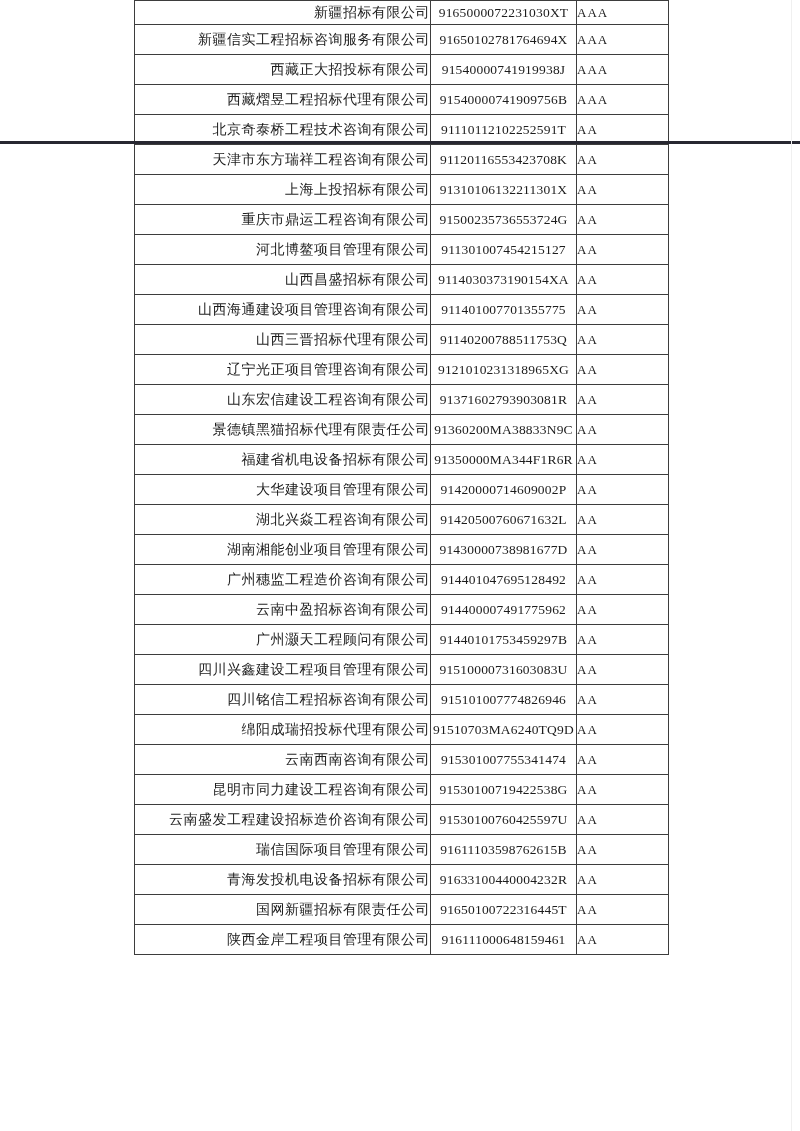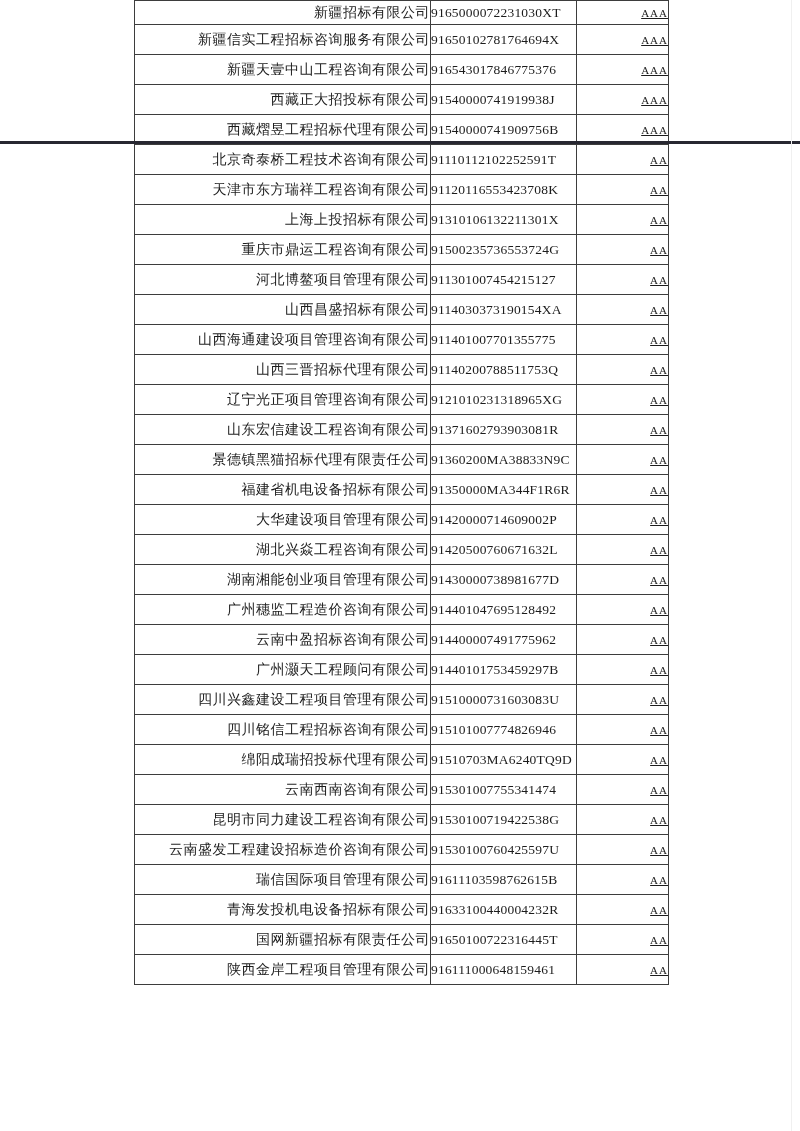--- a/index.html
+++ b/index.html
@@ -36,27 +36,27 @@
   tr.row { height: 30px; }
   tr.row.first-row { height: 24px; }
   td.name-cell {
     padding-left: 17px;
     font-size: 14px;
     letter-spacing: 0.5px;
     text-align: right;
   }
   td.code-cell {
     font-size: 13.5px;
+    text-align: center;
     letter-spacing: 0.2px;
   }
   td.rating-cell {
-    font-size: 11px;
-    text-align: right;
+    font-size: 13px;
+    text-align: left;
     letter-spacing: 1px;
-    text-decoration: underline;
   }
   .section-divider {
     position: absolute;
     left: 0;
     top: 141px;
     width: 800px;
     height: 3px;
     background: var(--divider-color, #272731);
   }
   .page-edge {
@@ -84,25 +84,20 @@
           <td class="name-cell">新疆招标有限公司</td>
           <td class="code-cell">9165000072231030XT</td>
           <td class="rating-cell">AAA</td>
         </tr>
         <tr class="row">
           <td class="name-cell">新疆信实工程招标咨询服务有限公司</td>
           <td class="code-cell">91650102781764694X</td>
           <td class="rating-cell">AAA</td>
         </tr>
         <tr class="row">
-          <td class="name-cell">新疆天壹中山工程咨询有限公司</td>
-          <td class="code-cell">916543017846775376</td>
-          <td class="rating-cell">AAA</td>
-        </tr>
-        <tr class="row">
           <td class="name-cell">西藏正大招投标有限公司</td>
           <td class="code-cell">91540000741919938J</td>
           <td class="rating-cell">AAA</td>
         </tr>
         <tr class="row">
           <td class="name-cell">西藏熠昱工程招标代理有限公司</td>
           <td class="code-cell">91540000741909756B</td>
           <td class="rating-cell">AAA</td>
         </tr>
         <tr class="row">

